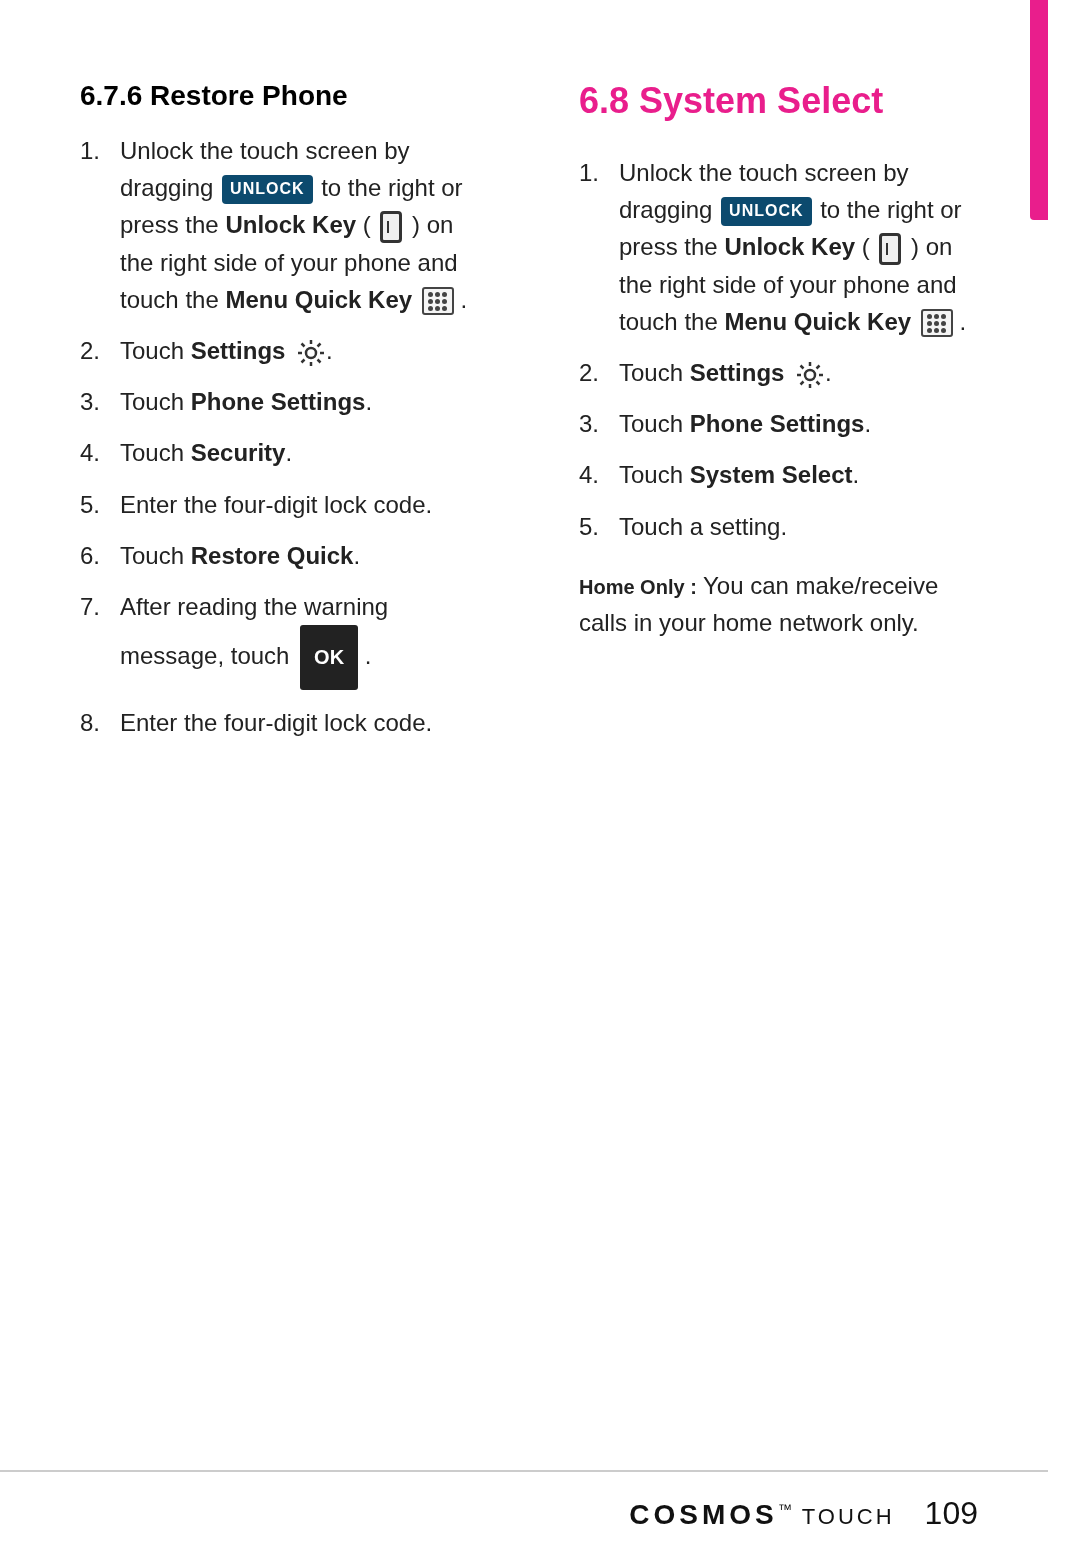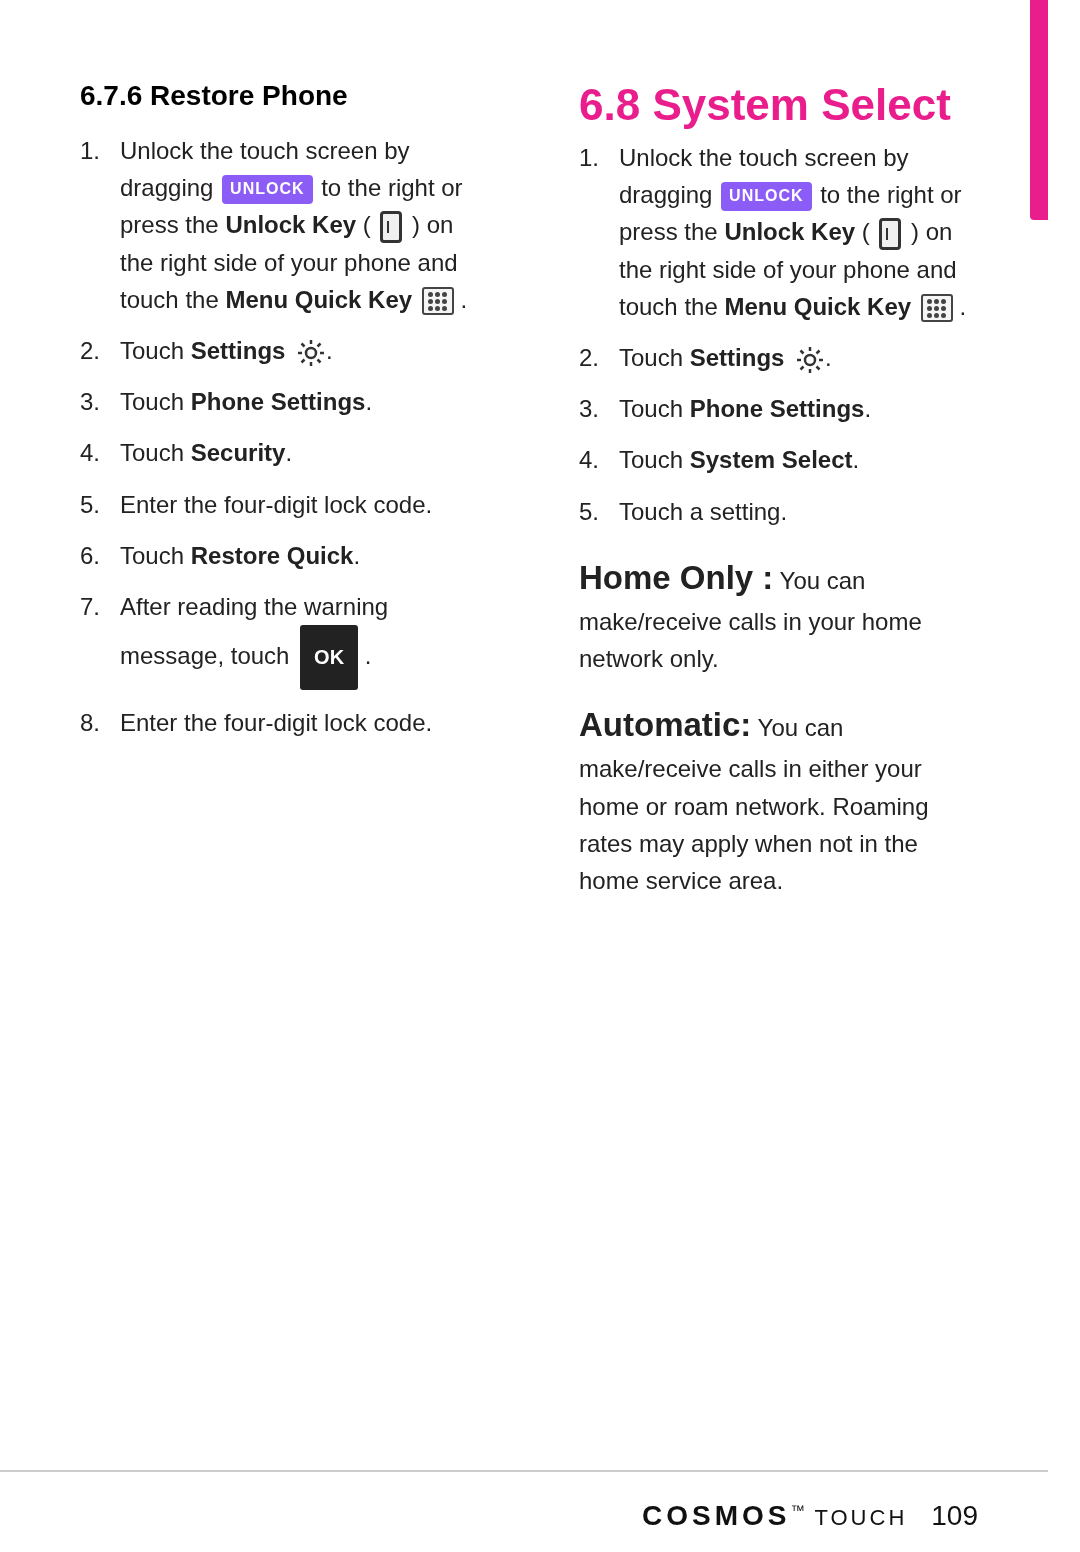--- a/index.html
+++ b/index.html
@@ -53,24 +53,24 @@
 
     
     .section-title-black {
       font-size: 28px;
       font-weight: bold;
       color: #000;
       margin-bottom: 20px;
     }
 
     .section-title-pink {
-      font-size: 44px;
+      font-size: 36px;
       font-weight: bold;
       color: #e91e8c;
-      margin-bottom: 9px;
+      margin-bottom: 32px;
     }
 
     
     .body-text {
       font-size: 24px;
       color: #222;
       line-height: 1.55;
       margin-bottom: 18px;
     }
 
@@ -103,21 +103,21 @@
     }
 
     
     .bold {
       font-weight: bold;
     }
 
     
     .unlock-badge {
       display: inline-block;
-      background: #8b5cf6;
+      background: #0c4a6e;
       color: #fff;
       font-size: 16px;
       padding: 2px 8px;
       border-radius: 4px;
       font-weight: bold;
       vertical-align: middle;
       margin: 0 2px;
       letter-spacing: 1px;
     }
 
@@ -237,33 +237,33 @@
     }
 
     .footer-touch {
       font-size: 22px;
       letter-spacing: 3px;
       color: #111;
       text-transform: uppercase;
     }
 
     .footer-page {
-      font-size: 28px;
+      font-size: 32px;
       color: #111;
-      margin-left: 18px;
+      margin-left: 24px;
       font-weight: normal;
     }
 
     .subsection-note {
       margin-top: 22px;
       margin-bottom: 6px;
     }
 
     .subsection-note .bold {
-      font-size: 33px;
+      font-size: 20px;
     }
   </style>
 </head>
 <body>
 
 <div class="page-container">
 
   <div class="accent-bar"></div>
 
   <div class="content-area">
@@ -438,25 +438,20 @@
         </li>
 
       </ol>
 
       <div class="subsection-note">
         <p class="body-text">
           <span class="bold">Home Only :</span> You can make/receive calls in your home network only.
         </p>
       </div>
 
-      <div class="subsection-note">
-        <p class="body-text">
-          <span class="bold">Automatic:</span> You can make/receive calls in either your home or roam network. Roaming rates may apply when not in the home service area.
-        </p>
-      </div>
 
     </div>
   </div>
 
   <div class="bottom-bar"></div>
 
   <div class="footer">
     <div class="footer-brand">
       <span class="footer-cosmos">
         cosmos<sup class="tm" style="font-size:14px;font-weight:normal;">™</sup>

